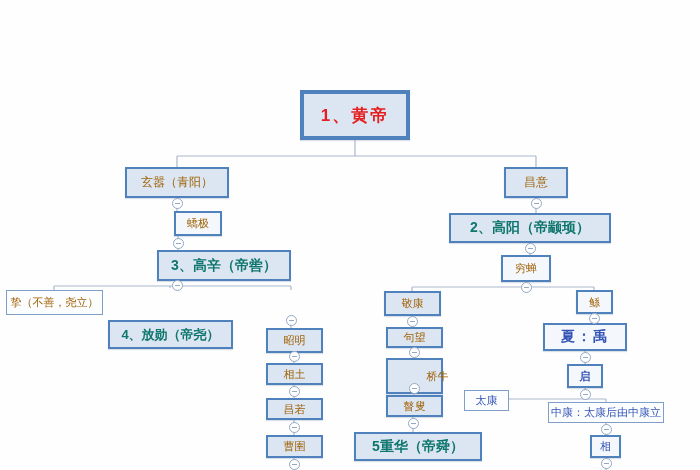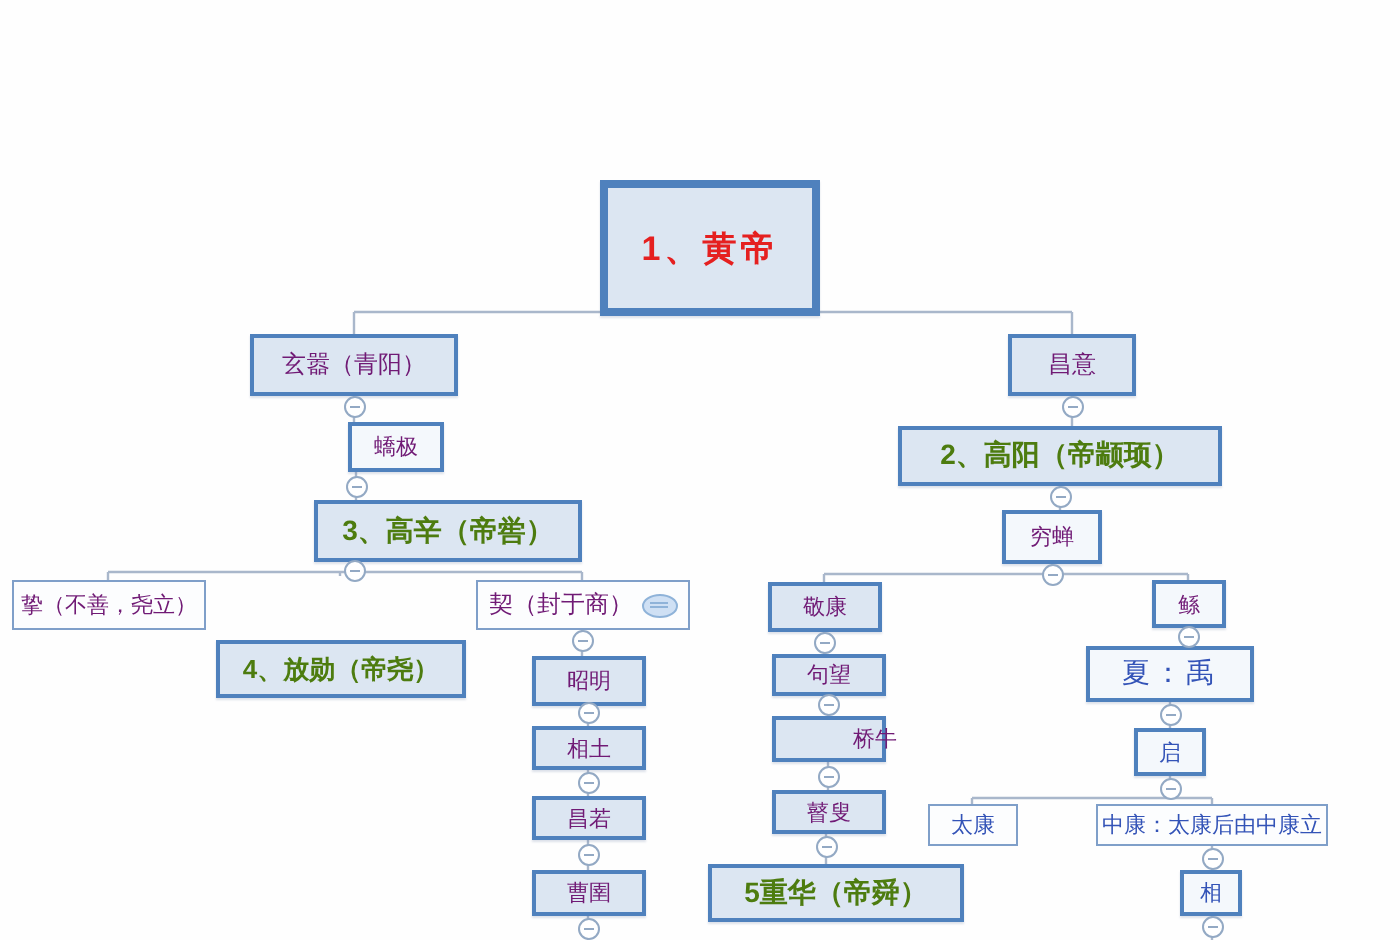--- a/index.html
+++ b/index.html
@@ -6,29 +6,29 @@
   #canvas{
     position:relative;width:700px;height:470px;overflow:hidden;
     background:#fefefe;
     font-family:"Liberation Sans","DejaVu Sans",sans-serif;
   }
   #wires{position:absolute;left:0;top:0;width:700px;height:470px;}
   .node{
     position:absolute;box-sizing:border-box;
     display:flex;align-items:center;justify-content:center;gap:4px;
     background:#dce6f2;border:2px solid #4f81bd;
-    font-size:12px;color:#701a75;white-space:nowrap;
+    font-size:12px;color:#a16207;white-space:nowrap;
     box-shadow:0 1px 1px rgba(120,140,170,.25);
   }
   .thick{border-width:4px;font-size:17px;font-weight:bold;color:#e52020;letter-spacing:2px;}
-  .major{font-weight:bold;font-size:14px;color:#4d7c0f;}
+  .major{font-weight:bold;font-size:14px;color:#0f766e;}
   .plain{border:1px solid #7f9fc9;background:#fcfdfe;box-shadow:none;}
   .lite{background:#f4f8fc;}
   .blue{color:#3353b7;}
-  .bold{font-weight:normal;}
+  .bold{font-weight:bold;}
   .sm{font-size:11px;}
   .toggle{
     position:absolute;width:9px;height:9px;border-radius:50%;
     background:#ffffff;border:1px solid #93a9c4;box-sizing:content-box;
   }
   .toggle::after{
     content:"";display:block;width:5px;height:1px;background:#93a9c4;margin:4px auto 0;
   }
   .note-icon{
     display:inline-block;width:16px;height:10px;border-radius:50%;
@@ -51,66 +51,62 @@
       M54 286 H291 M54 286 V290 M170 286 V288 M291 286 V290
       M291 315 V328 M294 349 V363 M294 385 V398 M294 420 V435 M294 458 V470
       M536 198 V213 M530 243 V255 M526 282 V287
       M412 287 H594 M412 287 V291 M594 287 V290
       M412 316 V327 M414 348 V358 M414 380 V395 M413 417 V432
       M594 314 V323 M585 351 V364 M585 388 V399
       M486 399 H606 M486 399 V402 M606 399 V402
       M606 423 V435 M606 458 V470"></path>
   </svg>
 
-  <div class="node thick" style="left:300px;top:90px;width:110px;height:68px;">1、黄帝</div>
+  <div class="node thick" style="left:300px;top:90px;width:110px;height:50px;">1、黄帝</div>
 
   <div class="node" style="left:125px;top:167px;width:104px;height:31px;">玄嚣（青阳）</div>
 
   <div class="node" style="left:504px;top:167px;width:64px;height:31px;">昌意</div>
 
   <div class="node lite sm" style="left:174px;top:211px;width:48px;height:25px;">蟜极</div>
 
   <div class="node major" style="left:449px;top:213px;width:162px;height:30px;">2、高阳（帝颛顼）</div>
 
   <div class="node major" style="left:113px;top:250px;width:134px;height:31px;margin-left:44px;">3、高辛（帝喾）</div>
 
   <div class="node plain sm" style="left:6px;top:290px;width:97px;height:25px;">挚（不善，尧立）</div>
 
   <div class="node lite sm" style="left:501px;top:255px;width:50px;height:27px;">穷蝉</div>
 
   <div class="node major" style="left:108px;top:288px;width:125px;height:29px;font-size:13px;margin-top:32px;">4、放勋（帝尧）</div>
 
-  <div class="node plain" style="left:238px;top:290px;width:107px;height:25px;">
-    <span>契（封于商）</span>
-    <span class="note-icon"></span>
-  </div>
 
   <div class="node sm" style="left:384px;top:291px;width:57px;height:25px;">敬康</div>
 
   <div class="node lite sm" style="left:576px;top:290px;width:37px;height:24px;">鲧</div>
 
   <div class="node sm" style="left:266px;top:328px;width:57px;height:25px;">昭明</div>
 
   <div class="node sm" style="left:266px;top:363px;width:57px;height:22px;">相土</div>
 
   <div class="node sm" style="left:266px;top:398px;width:57px;height:22px;">昌若</div>
 
   <div class="node sm" style="left:266px;top:435px;width:57px;height:23px;">曹圉</div>
 
   <div class="node sm" style="left:386px;top:327px;width:57px;height:21px;">句望</div>
 
-  <div class="node sm" style="left:386px;top:358px;width:57px;height:23px;padding-left:46px;">桥牛</div>
+  <div class="node sm" style="left:386px;top:358px;width:57px;height:36px;padding-left:46px;">桥牛</div>
 
   <div class="node sm" style="left:386px;top:395px;width:57px;height:22px;">瞽叟</div>
 
   <div class="node lite blue bold" style="left:543px;top:323px;width:84px;height:28px;font-size:14px;letter-spacing:2px;">夏：禹</div>
 
   <div class="node lite blue bold sm" style="left:567px;top:364px;width:36px;height:24px;">启</div>
 
-  <div class="node plain blue sm" style="left:464px;top:402px;width:45px;height:21px;">太康</div>
+  <div class="node plain blue sm" style="left:464px;top:390px;width:45px;height:21px;">太康</div>
 
   <div class="node plain blue sm" style="left:548px;top:402px;width:116px;height:21px;">中康：太康后由中康立</div>
 
   <div class="node major" style="left:354px;top:432px;width:128px;height:29px;">5重华（帝舜）</div>
 
   <div class="node lite blue sm" style="left:590px;top:435px;width:31px;height:23px;">相</div>
 
   <div class="toggle" style="left:172px;top:198px;"></div>
   <div class="toggle" style="left:531px;top:198px;"></div>
   <div class="toggle" style="left:173px;top:238px;"></div>

